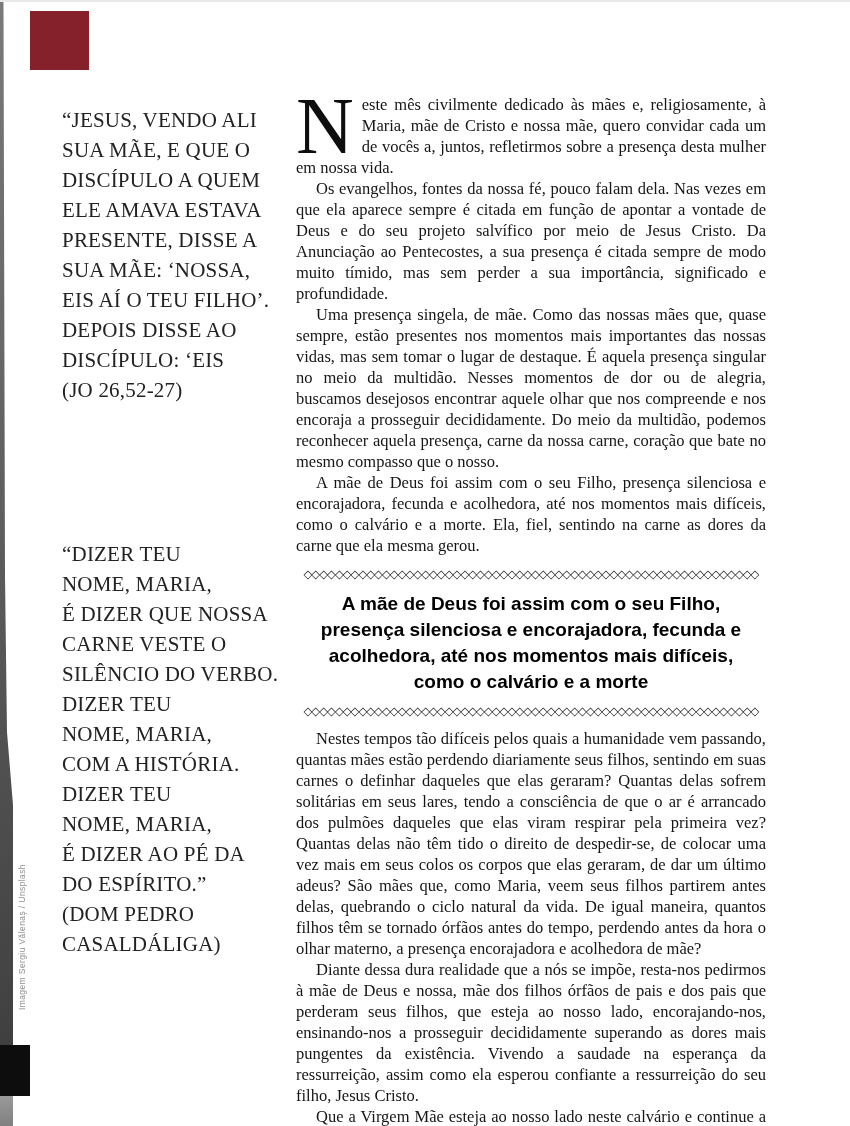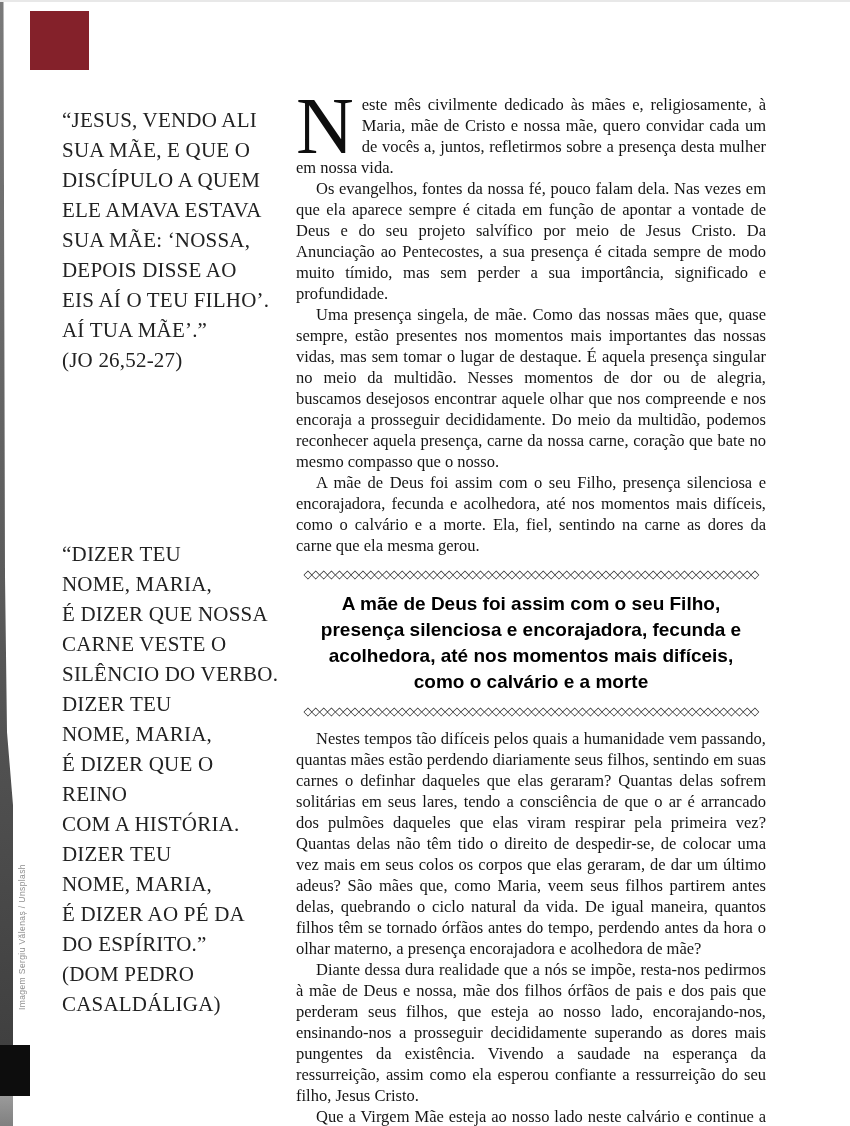--- a/index.html
+++ b/index.html
@@ -72,36 +72,36 @@
   <div class="edge-bottom"></div>
   <div class="photo-credit">Imagem Sergiu Vălenaș / Unsplash</div>
 
   <div class="corner-marker"></div>
 
   <div class="side-quote q1">
       <div>“JESUS, VENDO ALI</div>
       <div>SUA MÃE, E QUE O</div>
       <div>DISCÍPULO A QUEM</div>
       <div>ELE AMAVA ESTAVA</div>
+      <div>PRESENTE, DISSE A</div>
       <div>SUA MÃE: ‘NOSSA,</div>
+      <div>EIS AÍ O TEU FILHO’.</div>
       <div>DEPOIS DISSE AO</div>
-      <div>EIS AÍ O TEU FILHO’.</div>
-      <div>AÍ TUA MÃE’.”</div>
+      <div>DISCÍPULO: ‘EIS</div>
       <div>(JO 26,52-27)</div>
     </div>
 
   <div class="side-quote q2">
       <div>“DIZER TEU</div>
       <div>NOME, MARIA,</div>
       <div>É DIZER QUE NOSSA</div>
       <div>CARNE VESTE O</div>
       <div>SILÊNCIO DO VERBO.</div>
       <div>DIZER TEU</div>
       <div>NOME, MARIA,</div>
-      <div>É DIZER QUE O REINO</div>
       <div>COM A HISTÓRIA.</div>
       <div>DIZER TEU</div>
       <div>NOME, MARIA,</div>
       <div>É DIZER AO PÉ DA</div>
       <div>DO ESPÍRITO.”</div>
       <div>(DOM PEDRO</div>
       <div>CASALDÁLIGA)</div>
     </div>
 
   <div class="main-col">

